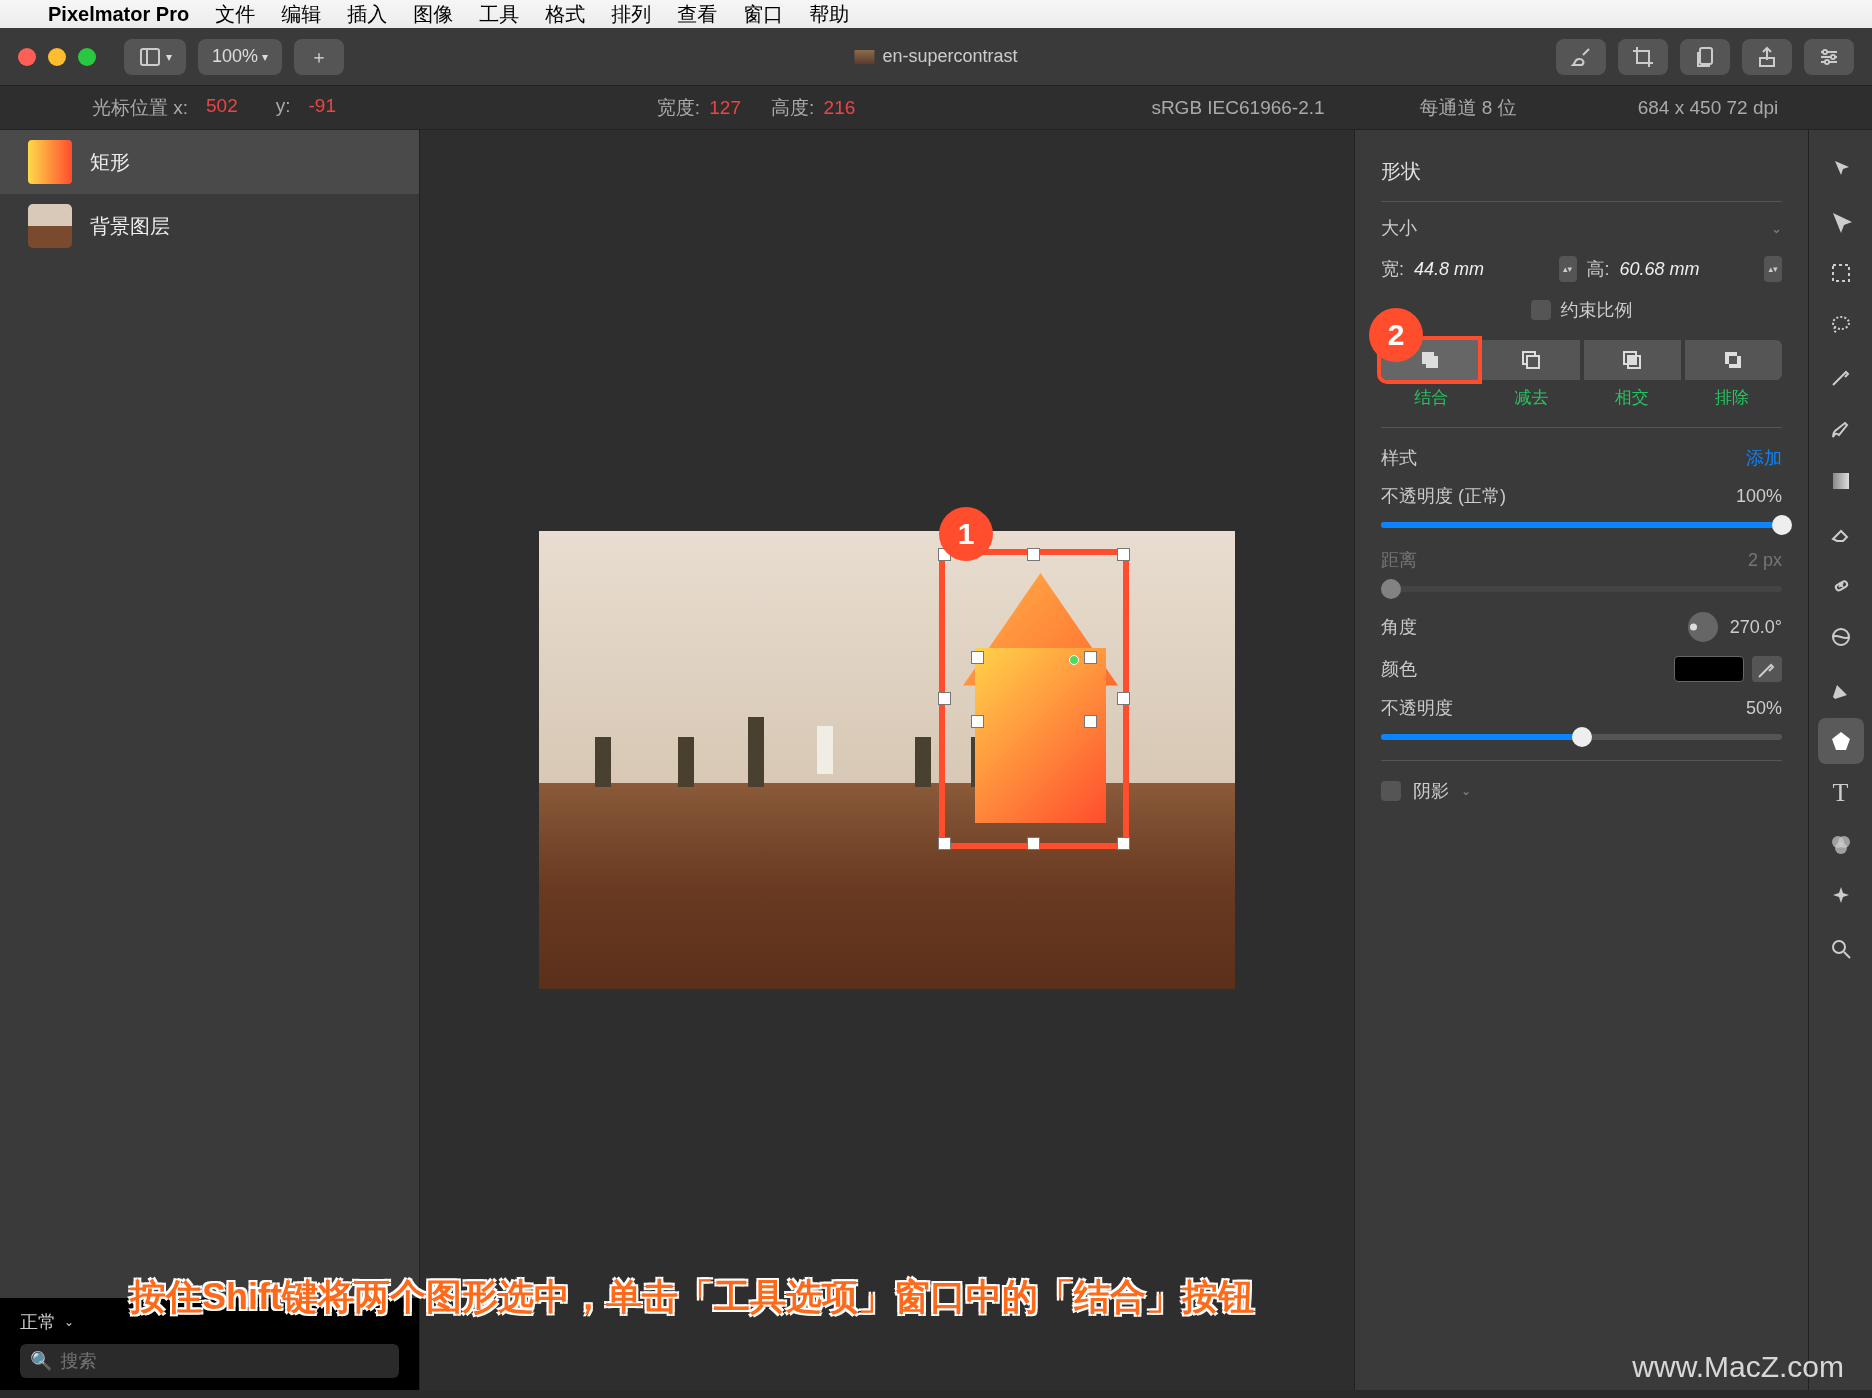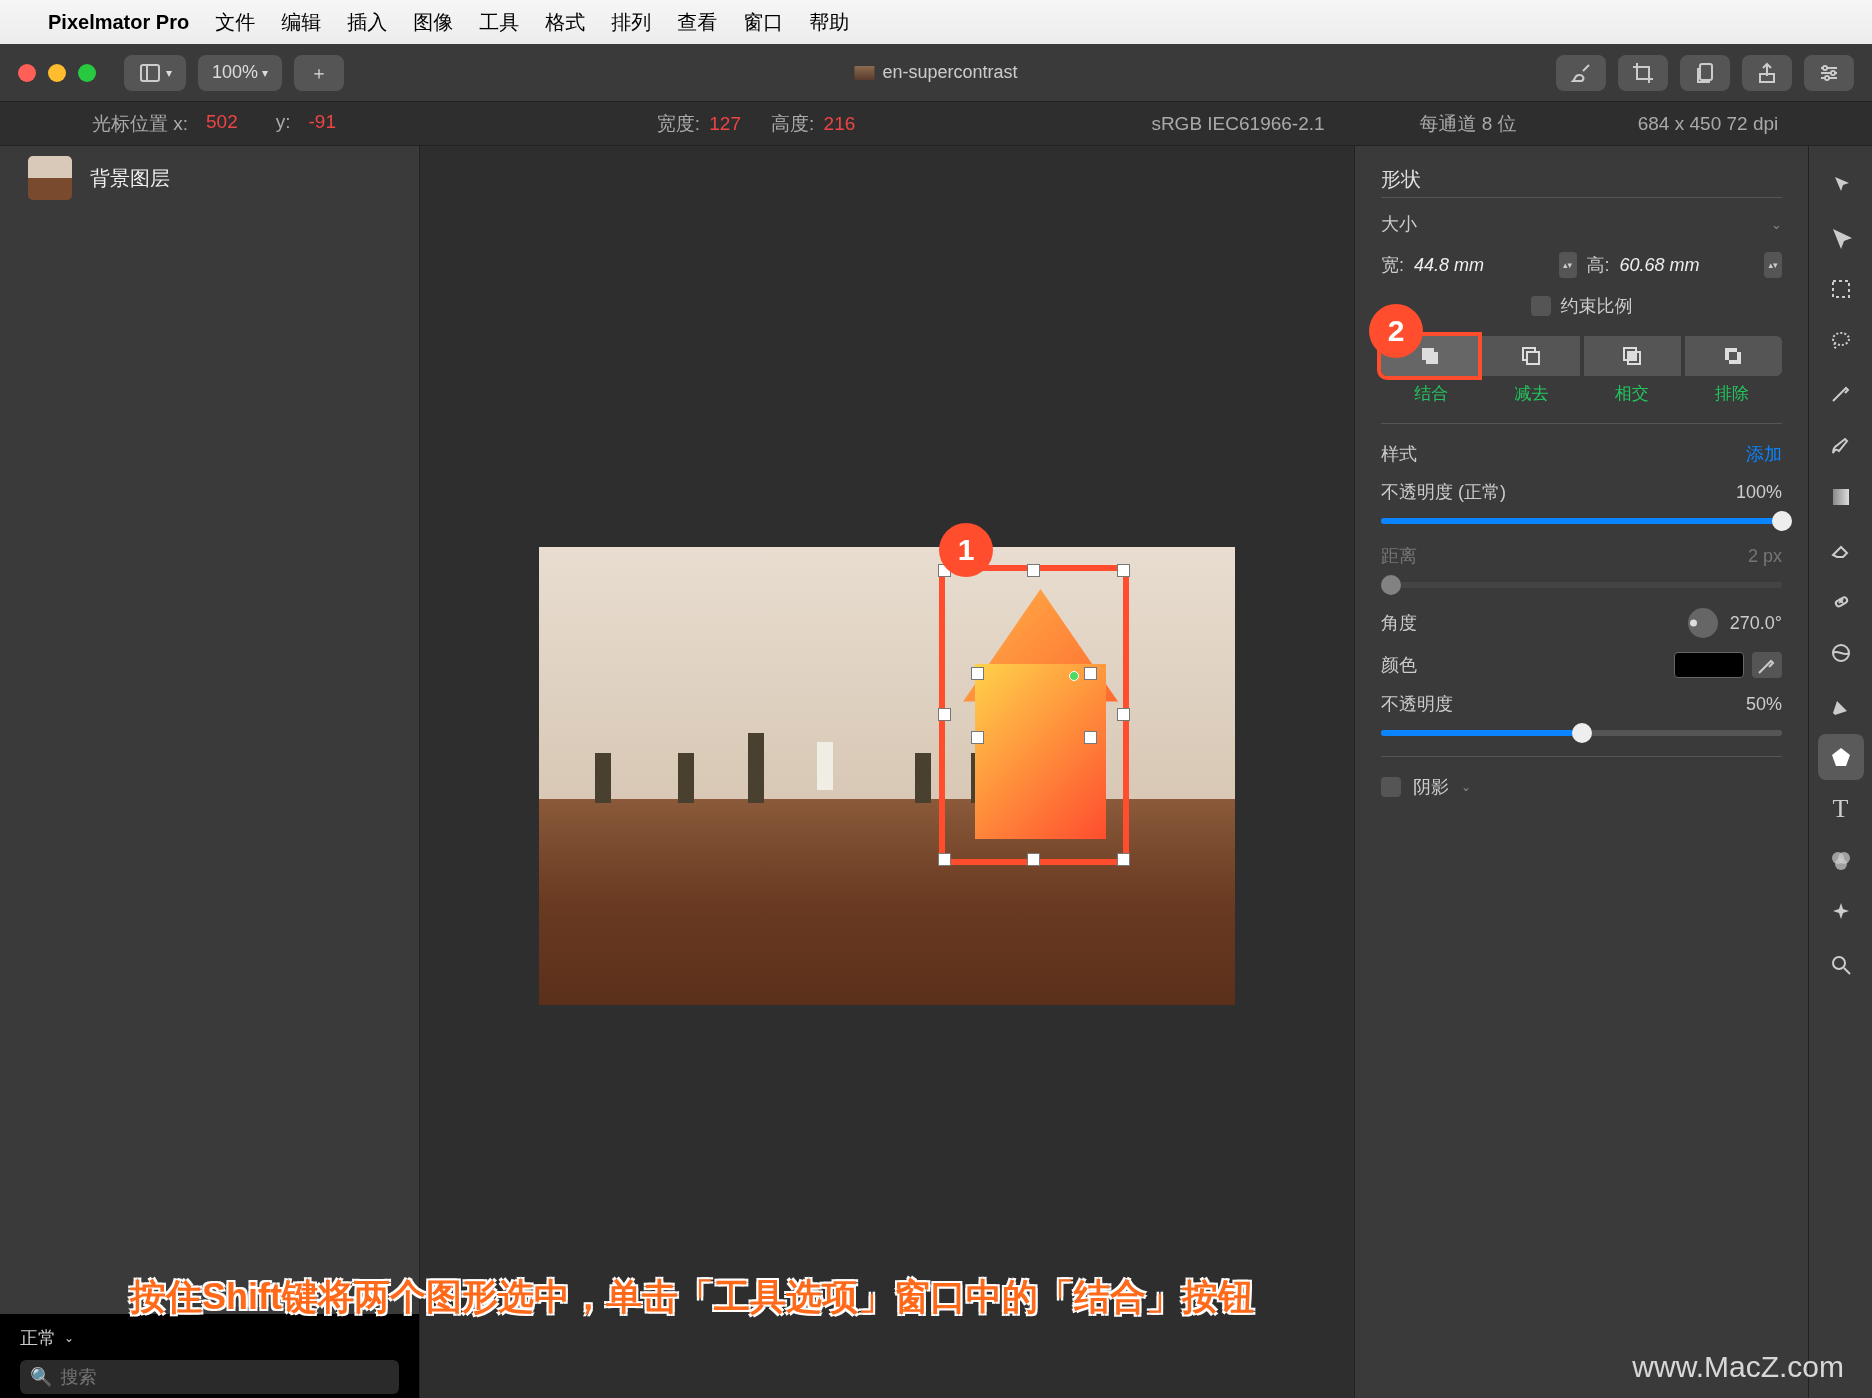--- a/index.html
+++ b/index.html
@@ -1,19 +1,19 @@
 <!DOCTYPE html>
 <html><head>
 <meta charset="utf-8">
 <style>
 * { margin: 0; padding: 0; box-sizing: border-box; font-family: -apple-system, "Helvetica Neue", Arial, sans-serif; }
 body { background: #2a2a2a; width: 1872px; height: 1398px; overflow: hidden; color: #ccc; font-size: 18px; position: relative; }
 
 
-.menubar { height: 44px; background: linear-gradient(#f6f6f6,#ececec); display: flex; align-items: center; padding: 0 22px; color: #000; font-size: 20px; gap: 26px; }
+.menubar { height: 28px; background: linear-gradient(#f6f6f6,#ececec); display: flex; align-items: center; padding: 0 22px; color: #000; font-size: 20px; gap: 26px; }
 .menubar .apple { font-size: 24px; }
 .menubar .appname { font-weight: 700; }
 .menubar span { cursor: default; }
 
 
 .toolbar { height: 58px; background: #3a3a3a; display: flex; align-items: center; padding: 0 18px; gap: 12px; border-bottom: 1px solid #222; position: relative; }
 .traffic { display: flex; gap: 12px; margin-right: 16px; }
 .traffic span { width: 18px; height: 18px; border-radius: 50%; display: block; }
 .traffic .r { background: #ff5f57; } .traffic .y { background: #febc2e; } .traffic .g { background: #28c840; }
 .tbtn { background: #555; border-radius: 8px; height: 36px; display: flex; align-items: center; justify-content: center; padding: 0 14px; color: #ddd; }
@@ -54,21 +54,21 @@
 .lighthouse { position:absolute; bottom:47%; left:40%; width:16px; height:48px; background:#f0ede5; }
 .sel-box { position: absolute; border: 6px solid #ff4d2e; }
 .shape-house { width: 155px; height: 250px; position: absolute; }
 .house-roof { position: absolute; top: 0; left: 0; width: 100%; height: 45%; background: linear-gradient(135deg,#ffb34a,#ff6a2e); clip-path: polygon(50% 0,100% 100%,0 100%); }
 .house-body { position: absolute; bottom: 0; left: 8%; width: 84%; height: 70%; background: linear-gradient(135deg,#ffd24a,#ff4d2e); }
 .handle { position: absolute; width: 13px; height: 13px; background: #fff; border: 1px solid #777; }
 .callout { position: absolute; width: 54px; height: 54px; border-radius: 50%; background: #ff4d2e; color: #fff; font-size: 30px; font-weight: 600; display: flex; align-items: center; justify-content: center; z-index: 5; }
 
 
 .inspector { width: 454px; background: #3a3a3a; padding: 20px 26px; overflow-y: auto; border-left: 1px solid #222; }
-.insp-title { color: #ddd; font-size: 20px; margin-bottom: 10px; border-bottom: 1px solid #555; padding-bottom: 4px; }
+.insp-title { color: #ddd; font-size: 20px; margin-bottom: 10px; border-bottom: 1px solid #555; padding-bottom: 16px; margin-top: 8px; }
 .insp-row { display: flex; align-items: center; gap: 10px; margin: 16px 0; color: #ccc; }
 .insp-row .lbl { color: #ccc; }
 .insp-row .val { color: #eee; font-style: italic; }
 .stepper { width: 18px; height: 26px; background: #555; border-radius: 4px; display: inline-flex; flex-direction: column; font-size: 9px; align-items: center; justify-content: center; line-height: 1; }
 .checkbox { width: 20px; height: 20px; border-radius: 4px; background: #555; display: inline-block; }
 .bool-ops { display: flex; gap: 4px; margin: 18px 0 6px; position: relative; }
 .bool-btn { flex: 1; height: 40px; background: #555; display: flex; align-items: center; justify-content: center; color: #ddd; }
 .bool-btn:first-child { border-top-left-radius: 6px; border-bottom-left-radius: 6px; }
 .bool-btn:last-child { border-top-right-radius: 6px; border-bottom-right-radius: 6px; }
 .bool-btn.hl { outline: 4px solid #ff4d2e; background: #666; }
@@ -193,20 +193,24 @@
       <span>每通道 8 位</span>
     </div>
   <div class="seg" style="flex:0 0 280px; justify-content:center;">
       <span>684 x 450 72 dpi</span>
     </div>
 </div>
 
 <div class="main">
 
   <div class="layers">
+    <div class="layer-item sel">
+      <div class="layer-thumb rect"></div>
+      <div class="layer-label">矩形</div>
+    </div>
     <div class="layer-item">
       <div class="layer-thumb bg"></div>
       <div class="layer-label">背景图层</div>
     </div>
     <div class="layers-footer">
       <div class="mode">
         <span>正常</span>
         <span style="font-size:12px">⌄</span>
       </div>
       <div class="search-box">

